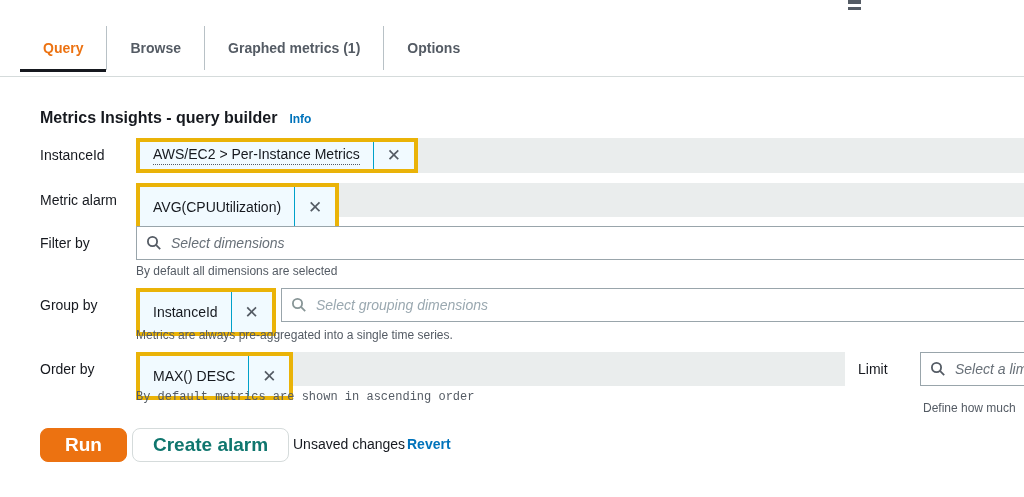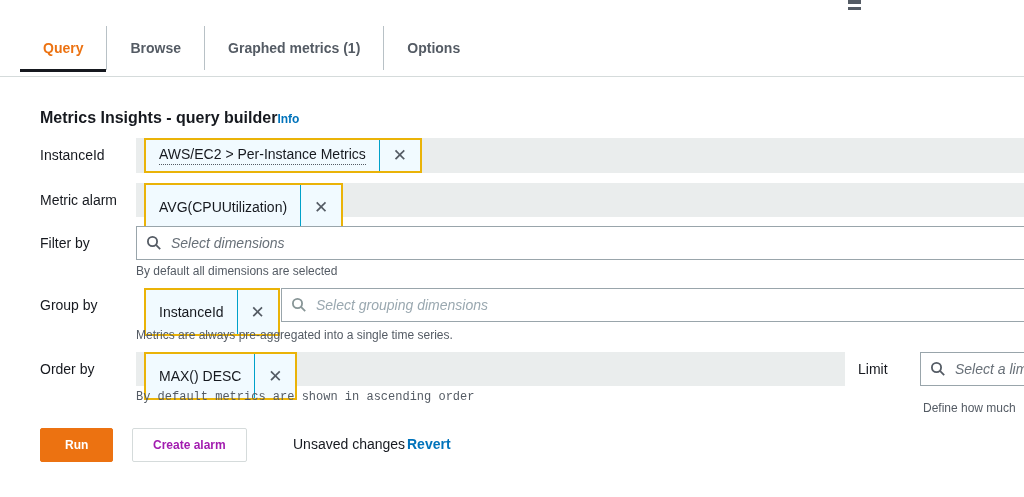--- a/index.html
+++ b/index.html
@@ -25,35 +25,35 @@
   }
   .tab:first-child { border-left:none; }
   .tab.active { color:#ec7211; }
   .tab.active::after {
     content:""; position:absolute; left:0; right:0; bottom:-2px; height:3px;
     background:#16191f;
   }
   .tabs-bottom-border { position:absolute; top:76px; left:0; width:1024px; height:1px; background:#d5dbdb; }
 
   
-  .heading { position:absolute; top:109px; left:40px; display:flex; align-items:baseline; }
+  .heading { position:absolute; top:109px; left:40px; display:flex; align-items:baseline; gap:12px; }
   .heading .title { font-size:16px; font-weight:700; color:#16191f; }
   .info-link { font-size:12px; font-weight:700; color:#0073bb; cursor:pointer; text-decoration:none; }
 
   
   .field-label { position:absolute; left:40px; font-size:14px; color:#16191f; white-space:nowrap; }
 
   .row-strip { position:absolute; left:136px; background:#eaeded; }
   .strip-namespace { top:138px; right:0; height:35px; }
   .strip-metric    { top:183px; right:0; height:34px; }
   .strip-order     { top:352px; width:709px; height:34px; }
 
   .token {
     display:inline-flex; align-items:stretch; height:100%; box-sizing:border-box;
-    background:#f1faff; border:2px solid #eab308;margin-left:8px;
+    background:#f1faff; border:4px solid #eab308;
   }
   .token-label {
     display:flex; align-items:center; padding:0 13px;
     font-size:14px; color:#16191f; white-space:nowrap; cursor:pointer;
   }
   .token-label.dotted .txt { border-bottom:1px dotted #545b64; padding-bottom:2px; }
   .token-x {
     width:40px; display:flex; align-items:center; justify-content:center;
     border-left:1px solid #00a1c9; color:#545b64; font-size:17px; cursor:pointer;
     user-select:none;
@@ -87,25 +87,25 @@
   .helper-filter { top:264px; left:136px; }
   .helper-group  { top:328px; left:136px; }
   .helper-order  { top:390px; left:136px;font-family:Liberation Mono, monospace; }
   .helper-limit  { top:401px; left:923px; }
 
   .limit-label { left:858px; top:361px; }
 
   
   .btn {
     position:absolute; top:428px; height:34px; box-sizing:border-box;
-    border-radius:2px; font-family:"Liberation Sans", sans-serif;
-    font-size:12px; font-weight:700; cursor:pointer; padding:0 20px;
+    border-radius:8px; font-family:"Liberation Sans", sans-serif;
+    font-size:19px; font-weight:700; cursor:pointer; padding:0 20px;
   }
   .btn-run { left:40px; background:#ec7211; border:1px solid #ec7211; color:#ffffff; padding:0 24px; }
-  .btn-create-alarm { left:132px; background:#ffffff; border:1px solid #d5dbdb; color:#a21caf; cursor:not-allowed; }
+  .btn-create-alarm { left:132px; background:#ffffff; border:1px solid #d5dbdb; color:#0f766e; cursor:not-allowed; }
   .status-unsaved { position:absolute; top:436px; left:293px; font-size:14px; font-weight:400; color:#16191f; }
   .link-revert { position:absolute; top:436px; left:407px; font-size:14px; font-weight:700; color:#0073bb; cursor:pointer; text-decoration:none; }
 </style>
 </head>
 <body>
 
 <div class="page">
 
   <div class="drag-handle">
     <div class="bar"></div>

